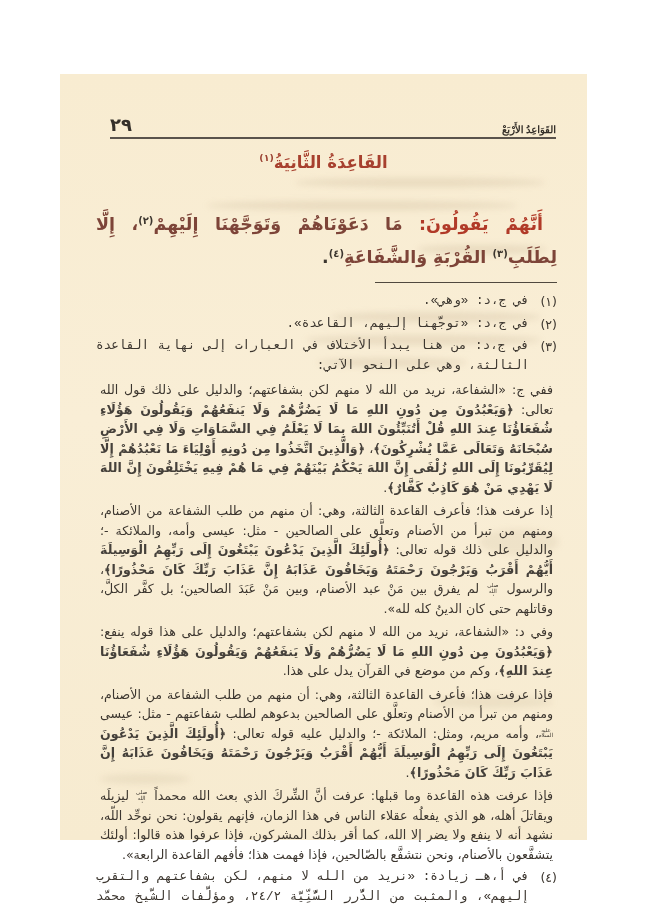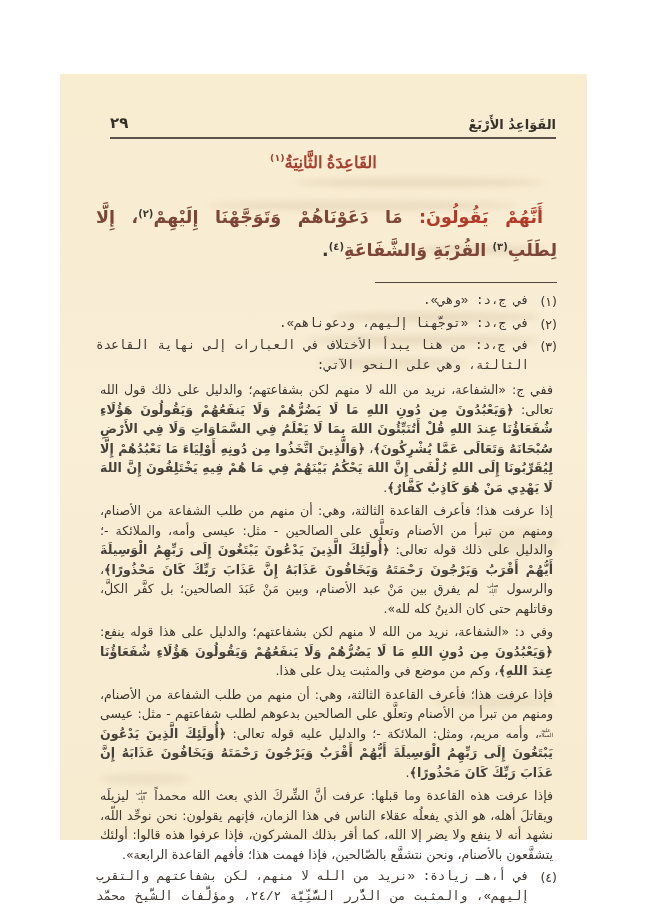--- a/index.html
+++ b/index.html
@@ -16,33 +16,33 @@
   .smudge{
     position:absolute;border-radius:50%;
     background:rgba(173,150,113,0.20);
     filter:blur(3px);
   }
   .hdr-row{
     position:absolute;top:40px;left:50px;right:31px;
     display:flex;justify-content:space-between;align-items:flex-end;
     direction:rtl;
   }
-  .hdr-title{font-size:13px;font-weight:bold;color:#35302a;}
-  .hdr-num{font-size:15px;font-weight:bold;color:#35302a;letter-spacing:1px;}
+  .hdr-title{font-size:10px;font-weight:bold;color:#35302a;font-family:Liberation Serif, serif;}
+  .hdr-num{font-size:18px;font-weight:bold;color:#35302a;letter-spacing:1px;}
   .hdr-rule{
     position:absolute;top:63px;left:50px;right:31px;height:1.6px;
     background:#5a534c;
   }
   .chapter-heading{
     position:absolute;top:78px;left:0;right:0;
     text-align:center;direction:rtl;
     font-size:16.5px;font-weight:bold;color:#a7402e;
   }
   .matn{
-    position:absolute;top:125px;right:30px;left:36px;
+    position:absolute;top:132px;right:30px;left:36px;
     direction:rtl;text-align:justify;text-indent:14px;
     font-size:17.5px;line-height:30px;font-weight:bold;
     color:#7d4438;
   }
   .fn-rule{
     position:absolute;top:208px;right:30px;width:182px;height:1.3px;
     background:#50493f;
   }
   .footnotes{
     position:absolute;top:218px;left:36px;right:30px;
@@ -50,21 +50,21 @@
     font-size:12.6px;line-height:19.5px;color:#3c362f;
   }
   .fn-item{display:flex;margin-bottom:3px;}
   .fn-marker{flex:0 0 28px;color:#3c362f;}
   .fn-text{flex:1;font-family:Liberation Mono, monospace;}
   .fn-para{margin:4px;}
   
   .seg-black{color:#3c362f;}
   .seg-red{color:#b13a28;}
   .seg-maroon{color:#7d4438;}
-  .seg-redh{color:#a7402e;font-family:Liberation Serif, serif;}
+  .seg-redh{color:#a7402e;}
   .seg-sup{font-size:10px;vertical-align:6px;color:#3c362f;font-weight:bold;}
   .seg-suph{font-size:9.5px;vertical-align:7px;color:#9c4434;}
   .seg-quran{font-weight:bold;color:#45403a;}
   .seg-seal{
     display:inline-block;width:14px;height:13px;overflow:hidden;
     font-size:5.5px;line-height:1.05;text-align:center;
     vertical-align:-3px;color:#3c362f;font-weight:normal;
   }
 </style>
 </head>
@@ -96,31 +96,31 @@
 
   <div class="footnotes">
 
     <div class="fn-item">
       <div class="fn-marker">(١)</div>
       <div class="fn-text"><span class="seg-black">في ج،د: «وهي».</span></div>
     </div>
 
     <div class="fn-item">
       <div class="fn-marker">(٢)</div>
-      <div class="fn-text"><span class="seg-black">في ج،د: «توجَّهنا إليهم، ودعوناهم».</span></div>
+      <div class="fn-text"><span class="seg-black">في ج،د: «توجَّهنا إليهم، القاعدة».</span></div>
     </div>
 
     <div class="fn-item" style="margin-bottom:1px;">
       <div class="fn-marker">(٣)</div>
       <div class="fn-text"><span class="seg-black">في ج،د: من هنا يبدأ الأختلاف في العبارات إلى نهاية القاعدة الثالثة، وهي على النحو الآتي:</span></div>
     </div>
 
     <div class="fn-para"><span class="seg-black">ففي ج: «الشفاعة، نريد من الله لا منهم لكن بشفاعتهم؛ والدليل على ذلك قول الله تعالى: </span><span class="seg-quran">﴿وَيَعْبُدُونَ مِن دُونِ اللهِ مَا لَا يَضُرُّهُمْ وَلَا يَنفَعُهُمْ وَيَقُولُونَ هَؤُلَاءِ شُفَعَاؤُنَا عِندَ اللهِ قُلْ أَتُنَبِّئُونَ اللهَ بِمَا لَا يَعْلَمُ فِي السَّمَاوَاتِ وَلَا فِي الأَرْضِ سُبْحَانَهُ وَتَعَالَى عَمَّا يُشْرِكُونَ﴾</span><span class="seg-black">، </span><span class="seg-quran">﴿وَالَّذِينَ اتَّخَذُوا مِن دُونِهِ أَوْلِيَاءَ مَا نَعْبُدُهُمْ إِلَّا لِيُقَرِّبُونَا إِلَى اللهِ زُلْفَى إِنَّ اللهَ يَحْكُمُ بَيْنَهُمْ فِي مَا هُمْ فِيهِ يَخْتَلِفُونَ إِنَّ اللهَ لَا يَهْدِي مَنْ هُوَ كَاذِبٌ كَفَّارٌ﴾</span><span class="seg-black">.</span></div>
     <div class="fn-para"><span class="seg-black">إذا عرفت هذا؛ فأعرف القاعدة الثالثة، وهي: أن منهم من طلب الشفاعة من الأصنام، ومنهم من تبرأ من الأصنام وتعلَّق على الصالحين - مثل: عيسى وأمه، والملائكة -؛ والدليل على ذلك قوله تعالى: </span><span class="seg-quran">﴿أُولَئِكَ الَّذِينَ يَدْعُونَ يَبْتَغُونَ إِلَى رَبِّهِمُ الْوَسِيلَةَ أَيُّهُمْ أَقْرَبُ وَيَرْجُونَ رَحْمَتَهُ وَيَخَافُونَ عَذَابَهُ إِنَّ عَذَابَ رَبِّكَ كَانَ مَحْذُورًا﴾</span><span class="seg-black">، والرسول </span><span class="seg-seal">صلى الله عليه وسلم</span><span class="seg-black"> لم يفرق بين مَنْ عبد الأصنام، وبين مَنْ عَبَدَ الصالحين؛ بل كفَّر الكلَّ، وقاتلهم حتى كان الدينُ كله لله».</span></div>
-    <div class="fn-para"><span class="seg-black">وفي د: «الشفاعة، نريد من الله لا منهم لكن بشفاعتهم؛ والدليل على هذا قوله ينفع: </span><span class="seg-quran">﴿وَيَعْبُدُونَ مِن دُونِ اللهِ مَا لَا يَضُرُّهُمْ وَلَا يَنفَعُهُمْ وَيَقُولُونَ هَؤُلَاءِ شُفَعَاؤُنَا عِندَ اللهِ﴾</span><span class="seg-black">، وكم من موضع في والمثبت يدل على هذا.</span></div>
+    <div class="fn-para"><span class="seg-black">وفي د: «الشفاعة، نريد من الله لا منهم لكن بشفاعتهم؛ والدليل على هذا قوله ينفع: </span><span class="seg-quran">﴿وَيَعْبُدُونَ مِن دُونِ اللهِ مَا لَا يَضُرُّهُمْ وَلَا يَنفَعُهُمْ وَيَقُولُونَ هَؤُلَاءِ شُفَعَاؤُنَا عِندَ اللهِ﴾</span><span class="seg-black">، وكم من موضع في القرآن يدل على هذا.</span></div>
     <div class="fn-para"><span class="seg-black">فإذا عرفت هذا؛ فأعرف القاعدة الثالثة، وهي: أن منهم من طلب الشفاعة من الأصنام، ومنهم من تبرأ من الأصنام وتعلَّق على الصالحين بدعوهم لطلب شفاعتهم - مثل: عيسى </span><span class="seg-seal">عليه السلام</span><span class="seg-black">، وأمه مريم، ومثل: الملائكة -؛ والدليل عليه قوله تعالى: </span><span class="seg-quran">﴿أُولَئِكَ الَّذِينَ يَدْعُونَ يَبْتَغُونَ إِلَى رَبِّهِمُ الْوَسِيلَةَ أَيُّهُمْ أَقْرَبُ وَيَرْجُونَ رَحْمَتَهُ وَيَخَافُونَ عَذَابَهُ إِنَّ عَذَابَ رَبِّكَ كَانَ مَحْذُورًا﴾</span><span class="seg-black">.</span></div>
     <div class="fn-para"><span class="seg-black">فإذا عرفت هذه القاعدة وما قبلها: عرفت أنَّ الشِّركَ الذي بعث الله محمداً </span><span class="seg-seal">صلى الله عليه وسلم</span><span class="seg-black"> ليزيلَه ويقاتلَ أهله، هو الذي يفعلُه عقلاء الناس في هذا الزمان، فإنهم يقولون: نحن نوحِّد اللّه، نشهد أنه لا ينفع ولا يضر إلا الله، كما أقر بذلك المشركون، فإذا عرفوا هذه قالوا: أولئك يتشفَّعون بالأصنام، ونحن نتشفَّع بالصّالحين، فإذا فهمت هذا؛ فأفهم القاعدة الرابعة».</span></div>
 
     <div class="fn-item" style="margin-top:1px;">
       <div class="fn-marker">(٤)</div>
       <div class="fn-text"><span class="seg-black">في أ،هـ زيادة: «نريد من الله لا منهم، لكن بشفاعتهم والتقرب إليهم»، والمثبت من الدُّرر السُّنِّيَّة ٢٤/٢، ومؤلَّفات الشَّيخ محمَّد بنِ عبدِ الوهَّاب ٢٠٠/9.</span></div>
     </div>
 
   </div>
 </div>

